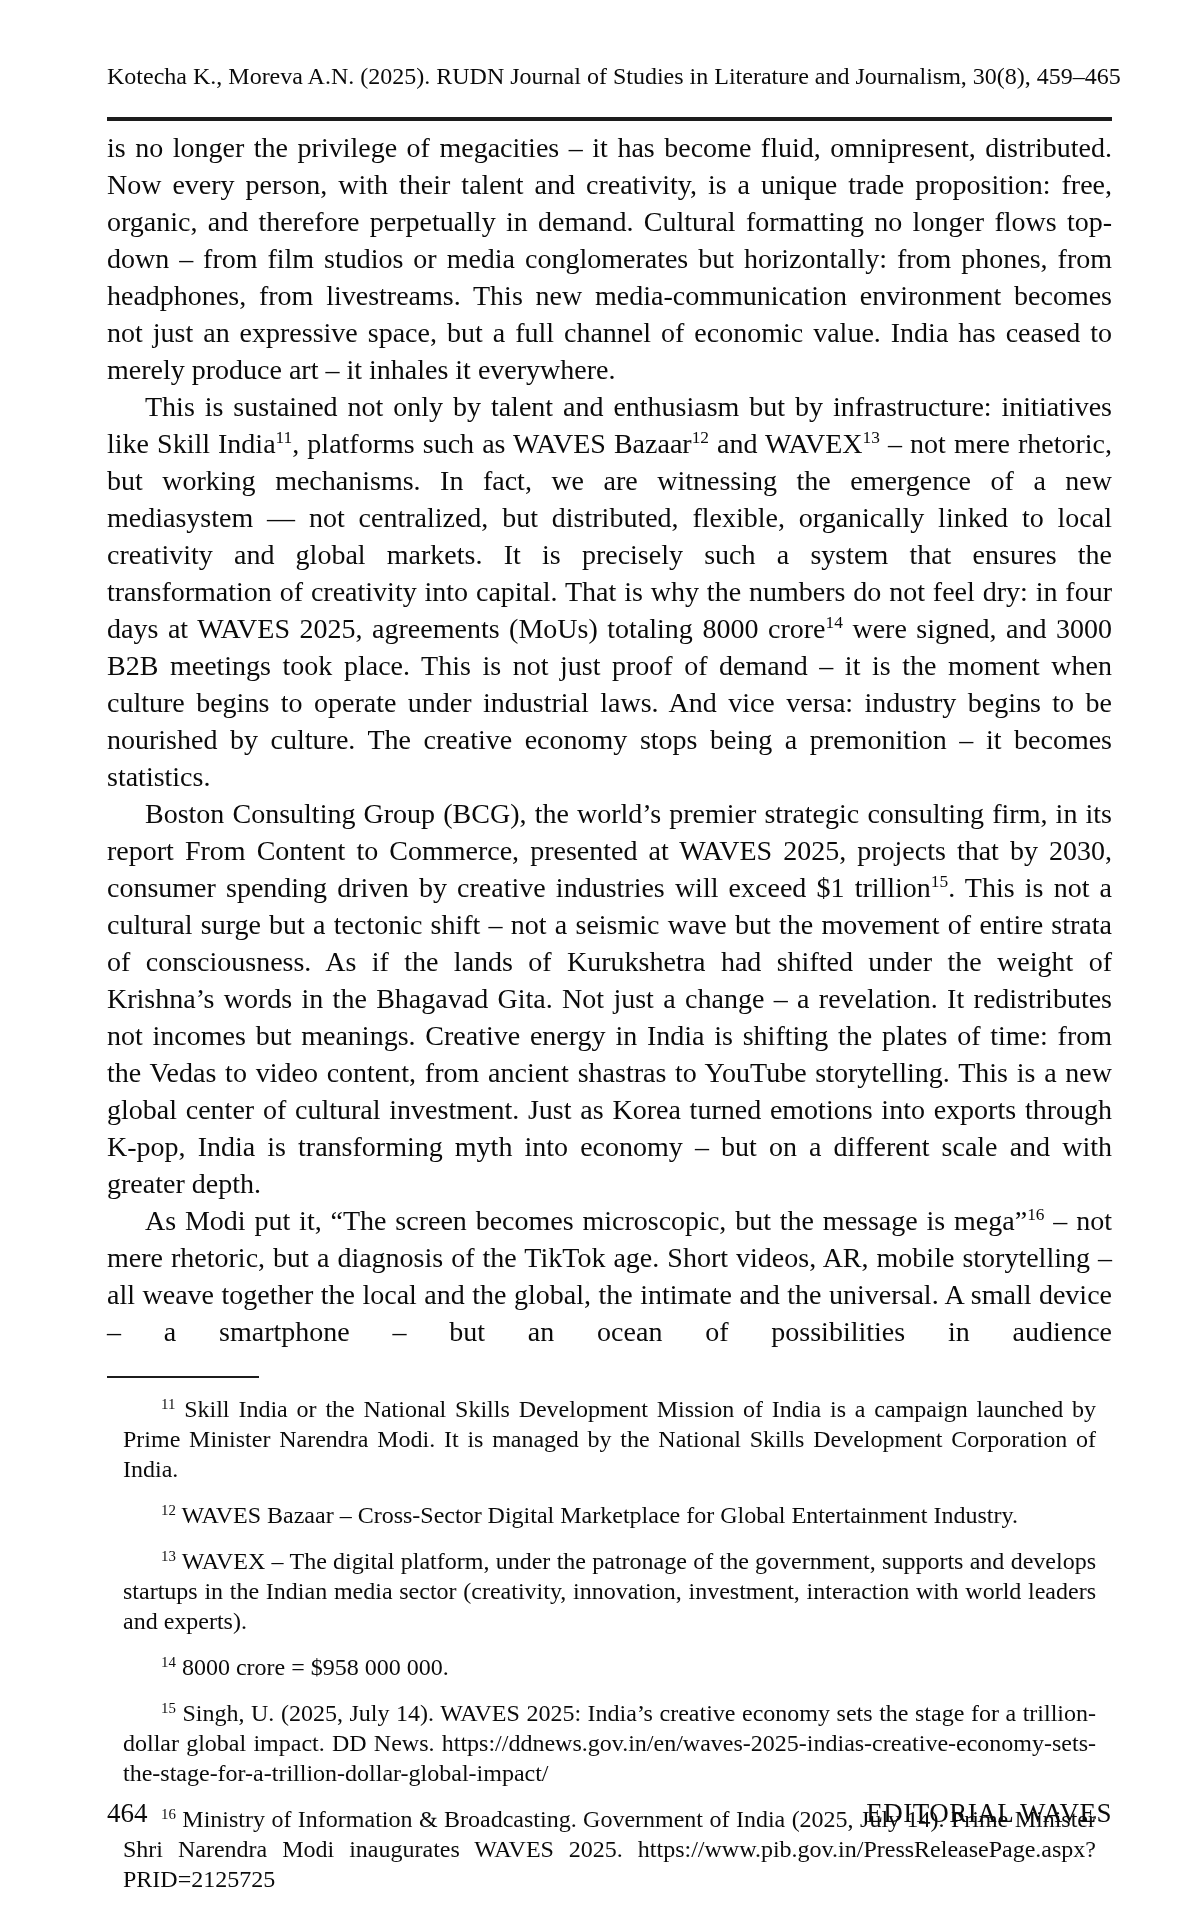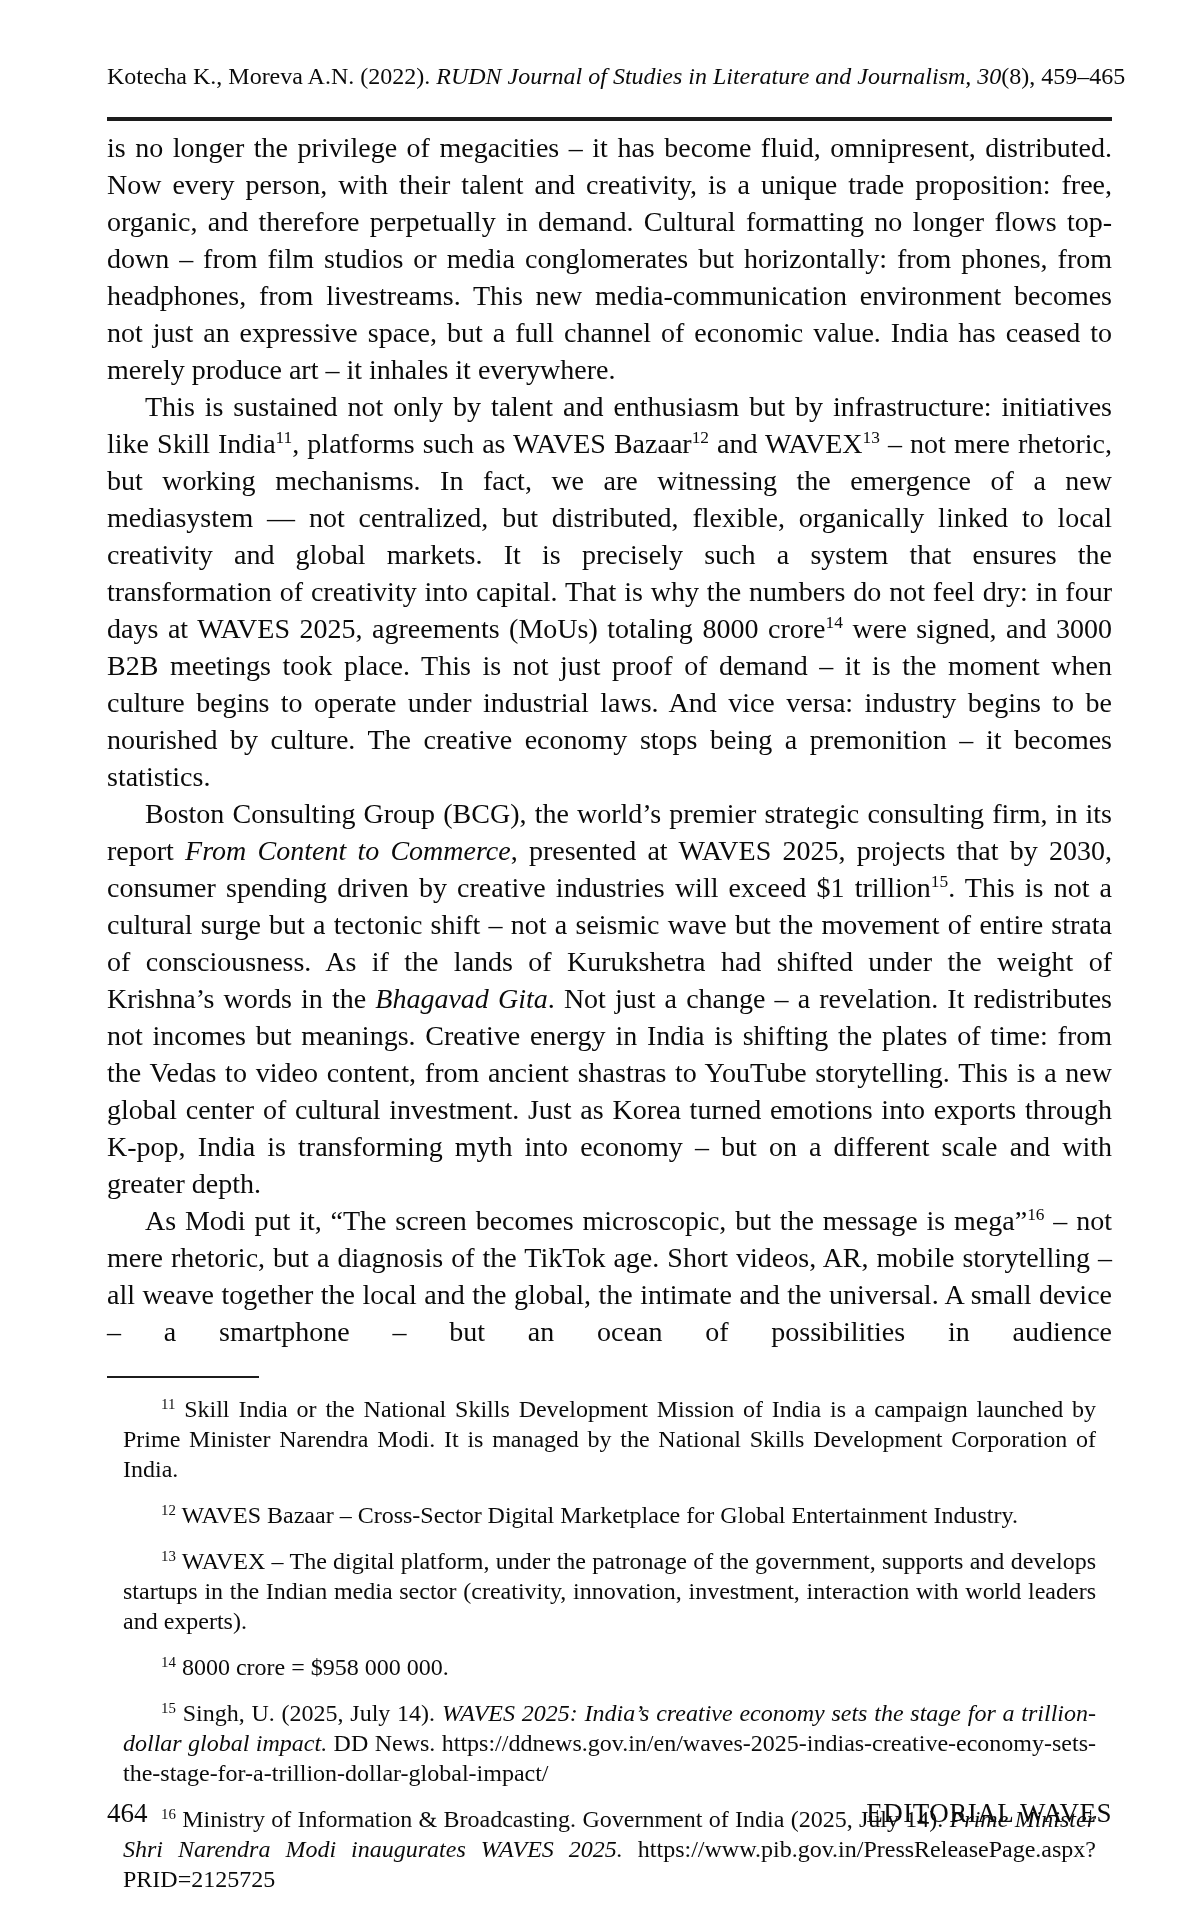--- a/index.html
+++ b/index.html
@@ -44,21 +44,21 @@
   }
   .body-para {
     margin: 0;
     font-size: 28px;
     line-height: 37px;
     text-align: justify;
     hyphens: none;
   }
   .body-para.indent { text-indent: 38px; }
   .body-para.justify-last { text-align-last: justify; }
-  .it { font-style: italic; }
+  .it { }
   sup.fnref {
     font-size: 0.62em;
     line-height: 0;
     vertical-align: baseline;
     position: relative;
     top: -0.55em;
   }
   
   .fn-rule {
     border: none;
@@ -87,21 +87,21 @@
     gap: 8px;
   }
   .section-label { letter-spacing: 0.5px; }
 </style>
 </head>
 <body>
 
 <div class="page">
   <div class="content">
 
-    <p class="running-head"><span>Kotecha K., Moreva A.N. (2022). </span><span class="it">RUDN Journal of Studies in Literature and Journalism, 30</span><span>(8), 459–465</span></p>
+    <p class="running-head"><span>Kotecha K., Moreva A.N. (2025). </span><span class="it">RUDN Journal of Studies in Literature and Journalism, 30</span><span>(8), 459–465</span></p>
 
     <hr class="head-rule">
 
     <div class="body-text">
         <p class="body-para"><span>is no longer the privilege of megacities – it has become fluid, omnipresent, distributed. Now every person, with their talent and creativity, is a unique trade proposition: free, organic, and therefore perpetually in demand. Cultural formatting no longer flows top-down – from film studios or media conglomerates but horizontally: from phones, from headphones, from livestreams. This new media-communication environment becomes not just an expressive space, but a full channel of economic value. India has ceased to merely produce art – it inhales it everywhere.</span></p>
         <p class="body-para indent"><span>This is sustained not only by talent and enthusiasm but by infrastructure: initiatives like Skill India</span><sup class="fnref">11</sup><span>, platforms such as WAVES Bazaar</span><sup class="fnref">12</sup><span> and WAVEX</span><sup class="fnref">13</sup><span> – not mere rhetoric, but working mechanisms. In fact, we are witnessing the emergence of a new mediasystem — not centralized, but distributed, flexible, organically linked to local creativity and global markets. It is precisely such a system that ensures the transformation of creativity into capital. That is why the numbers do not feel dry: in four days at WAVES 2025, agreements (MoUs) totaling 8000 crore</span><sup class="fnref">14</sup><span> were signed, and 3000 B2B meetings took place. This is not just proof of demand – it is the moment when culture begins to operate under industrial laws. And vice versa: industry begins to be nourished by culture. The creative economy stops being a premonition – it becomes statistics.</span></p>
         <p class="body-para indent"><span>Boston Consulting Group (BCG), the world’s premier strategic consulting firm, in its report </span><span class="it">From Content to Commerce</span><span>, presented at WAVES 2025, projects that by 2030, consumer spending driven by creative industries will exceed $1 trillion</span><sup class="fnref">15</sup><span>. This is not a cultural surge but a tectonic shift – not a seismic wave but the movement of entire strata of consciousness. As if the lands of Kurukshetra had shifted under the weight of Krishna’s words in the </span><span class="it">Bhagavad Gita</span><span>. Not just a change – a revelation. It redistributes not incomes but meanings. Creative energy in India is shifting the plates of time: from the Vedas to video content, from ancient shastras to YouTube storytelling. This is a new global center of cultural investment. Just as Korea turned emotions into exports through K-pop, India is transforming myth into economy – but on a different scale and with greater depth.</span></p>
         <p class="body-para indent justify-last"><span>As Modi put it, “The screen becomes microscopic, but the message is mega”</span><sup class="fnref">16</sup><span> – not mere rhetoric, but a diagnosis of the TikTok age. Short videos, AR, mobile storytelling – all weave together the local and the global, the intimate and the universal. A small device – a smartphone – but an ocean of possibilities in audience</span></p>
       </div>
 

